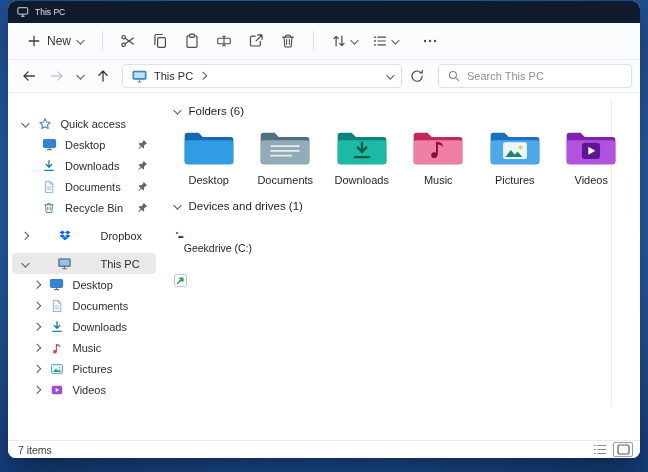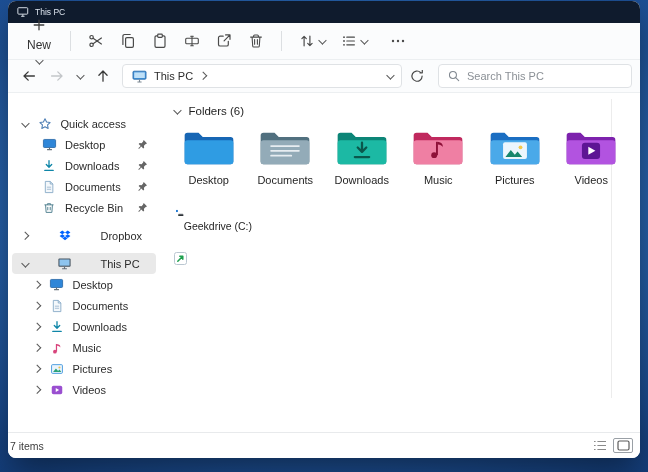--- a/index.html
+++ b/index.html
@@ -9,21 +9,21 @@
     background: radial-gradient(120% 95% at 50% 42%, #3378c8 0%, #2a69b6 38%, #1c4f96 62%, #0e3168 85%, #081f49 100%); }
   .window { position:absolute; left:8px; top:1px; width:632px; height:457px;
     background:#fff; border-radius:8px; overflow:hidden;
     box-shadow:0 14px 36px rgba(0,0,0,.5); display:flex; flex-direction:column; }
 
   .titlebar { height:22px; background:#0f1b2d; display:flex; align-items:center; gap:6px; padding:0 9px; flex:none; }
   .titlebar .title { color:#dde5ef; font-size:8.5px; }
 
   button { background:none; border:none; font-family:inherit; cursor:default; padding:0; }
   .toolbar { height:37px; background:#fbfcfd; border-bottom:1px solid #eceff1; display:flex; align-items:center; padding:0 10px; gap:2px; flex:none; }
-  .new-btn { display:flex; align-items:center; gap:6px; padding:5px 9px; border-radius:5px;flex-direction:column; }
+  .new-btn { display:flex; align-items:center; gap:6px; padding:5px 9px; border-radius:5px; }
   .new-btn .lbl { font-size:12px; color:#333; }
   .tb-sep { width:1px; height:20px; background:#dcdfe2; margin:0 8px; }
   .tb-ico { width:30px; height:28px; display:flex; align-items:center; justify-content:center; border-radius:5px; }
   .tb-drop { display:flex; align-items:center; gap:4px; padding:0 7px; height:28px; border-radius:5px; }
   .more-gap { margin-left:8px; }
 
   .chev { width:5.5px; height:5.5px; border-right:1.2px solid #5a5a5a; border-bottom:1.2px solid #5a5a5a; display:inline-block; flex:none; }
   .chev.down { transform:rotate(45deg) translateY(-1px); }
   .chev.right { transform:rotate(-45deg); }
 
@@ -57,21 +57,21 @@
   .tiles { display:flex; gap:7px; margin-bottom:14px; }
   .tile { width:70px; display:flex; flex-direction:column; align-items:center; gap:5px; }
   .tile .lbl { font-size:11px; color:#1f1f1f; white-space:nowrap; }
 
   .drive-tile { width:78px; position:relative; display:flex; flex-direction:row; align-items:flex-start; }
   .drive-tile .logo { margin-left:2px; display:block; }
   .drive-tile .drv { margin-top:2px; display:block; }
   .badge { position:absolute; left:0; top:52px; display:flex; }
   .drive-tile .lbl { font-size:10.5px; color:#1f1f1f; margin-top:20px; width:100%; text-align:center; white-space:nowrap; }
 
-  .statusbar { height:26px; border-top:1px solid #e8eaec; display:flex; align-items:center; padding:0 7px 0 2px; flex:none; background:#fff;margin-top:28px; }
+  .statusbar { height:18px; border-top:1px solid #e8eaec; display:flex; align-items:center; padding:0 7px 0 10px; flex:none; background:#fff;margin-top:28px; }
   .statusbar .count { font-size:10.5px; color:#3c3c3c; }
   .view-toggles { margin-left:auto; display:flex; gap:3px; align-items:center; }
   .vt { width:20px; height:15px; display:flex; align-items:center; justify-content:center; border-radius:2px; border:1px solid transparent; }
   .vt.active { border-color:#9aa0a6; }
 </style>
 </head>
 <body>
 
 <div class="desktop">
   <div class="window">
@@ -440,20 +440,24 @@
               <path d="M2.5 9a3 3 0 0 1 3-3H17l4.5 4.5h29a3 3 0 0 1 3 3V36a3 3 0 0 1-3 3H5.5a3 3 0 0 1-3-3z" fill="#7d22ad"></path>
               <rect x="2.5" y="14" width="51" height="25" rx="3" fill="#b253e0"></rect>
               <rect x="18.5" y="16.5" width="19" height="17" rx="3.2" fill="#5d1594"></rect>
               <path d="M25.2 20.8v8.4L32.6 25z" fill="#fff"></path>
             </svg>
             <span class="lbl">Videos</span>
           </div>
 
         </div>
 
+        <div class="sec-head">
+          <span class="chev down"></span>
+          <span class="lbl">Devices and drives (1)</span>
+        </div>
 
         <div class="drive-tile">
           <svg class="logo" width="22" height="22" viewBox="0 0 22 22">
             <g fill="#0f6fd0">
                 <rect x="0.5" y="0.5" width="10" height="10"></rect>
                 <rect x="11.5" y="0.5" width="10" height="10"></rect>
                 <rect x="0.5" y="11.5" width="10" height="10"></rect>
                 <rect x="11.5" y="11.5" width="10" height="10"></rect>
               </g>
           </svg>

